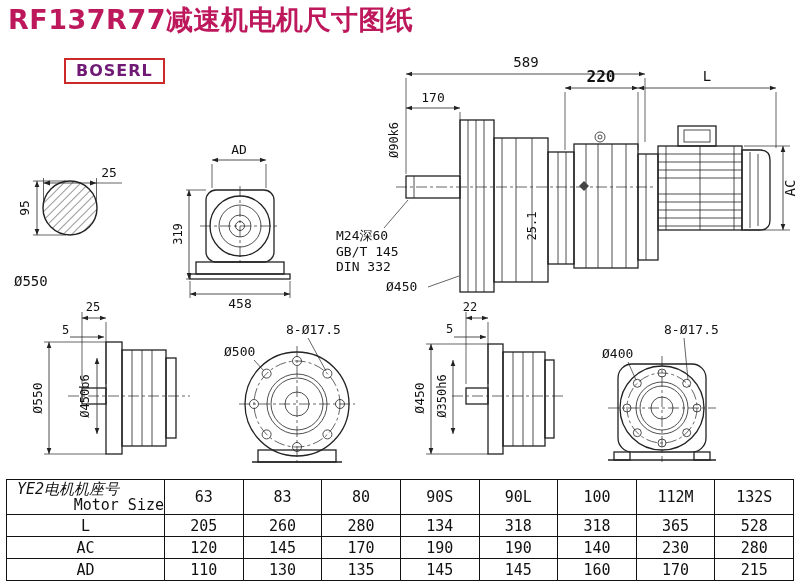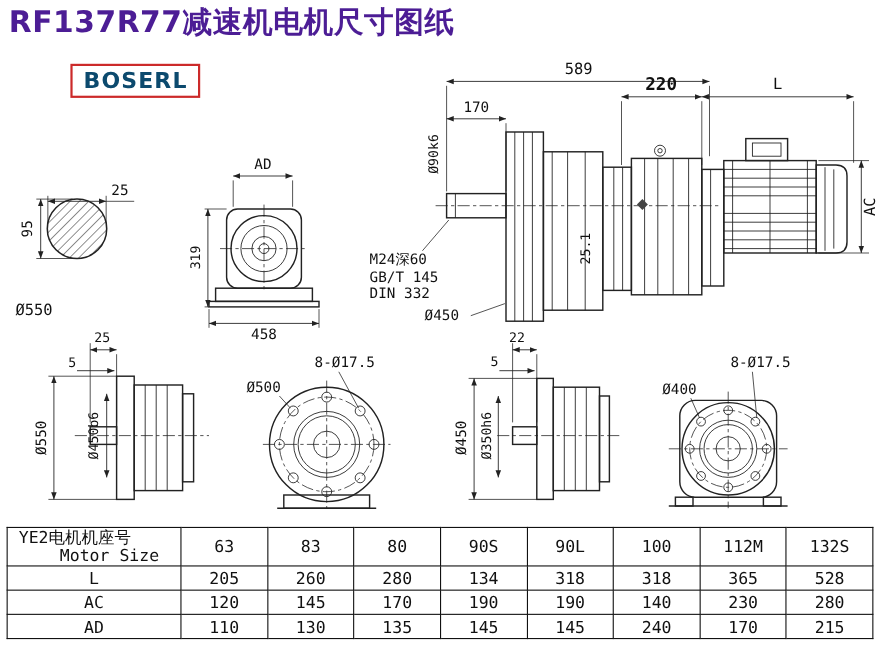--- a/index.html
+++ b/index.html
@@ -3,27 +3,27 @@
 <meta charset="utf-8">
 <style>
   * { box-sizing: border-box; }
   html,body { margin:0; padding:0; }
   body {
     width:800px; height:586px; position:relative; background:#ffffff;
     font-family:"DejaVu Sans Mono", monospace; overflow:hidden;
   }
   .title {
     position:absolute; left:8px; top:2px; margin:0;
-    font-size:27px; font-weight:bold; color:#4c1d95; letter-spacing:0.5px;
+    font-size:27px; font-weight:bold; color:#be185d; letter-spacing:0.5px;
     font-family:"DejaVu Sans","Liberation Sans",sans-serif;
   }
   .logo {
     position:absolute; left:64px; top:58px;
-    border:2px solid #cc2a2a; color:#0c4a6e; font-weight:bold;
-    font-size:20px; padding:1px 10px 2px; letter-spacing:1px;
+    border:2px solid #cc2a2a; color:#701a75; font-weight:bold;
+    font-size:16px; padding:1px 10px 2px; letter-spacing:1px;
     font-family:"DejaVu Sans","Liberation Sans",sans-serif;
     text-align:right;
   }
   svg.drawing { position:absolute; left:0; top:0; }
   svg text { font-family:"DejaVu Sans Mono", monospace; fill:#111; }
   .o  { fill:none; stroke:#222; stroke-width:1.3; }
   .i  { fill:none; stroke:#222; stroke-width:0.8; }
   .e  { fill:none; stroke:#222; stroke-width:0.7; }
   .d  { fill:none; stroke:#222; stroke-width:0.8; }
   .cl { fill:none; stroke:#222; stroke-width:0.7; stroke-dasharray:11 3 3 3; }
@@ -33,22 +33,22 @@
   .tb { font-size:16px; font-weight:bold; }
   .dim-table {
     position:absolute; left:6px; top:479px; width:788px;
     border-collapse:collapse; table-layout:fixed;
   }
   .dim-table th, .dim-table td {
     border:1px solid #111; text-align:center; font-size:15px;
     font-weight:normal; color:#111; padding:1px 0; height:22px;
   }
   .dim-table .first { width:158px; }
-  .hdr-cn { text-align:left; padding-left:10px; line-height:16px; }
-  .hdr-en { text-align:center; padding-left:28px; line-height:16px; }
+  .hdr-cn { text-align:left; padding-left:10px; line-height:16px;font-style:italic; }
+  .hdr-en { text-align:right; padding-left:28px; line-height:16px; }
 </style>
 </head>
 <body>
 
 <div>
 
   <h1 class="title">RF137R77减速机电机尺寸图纸</h1>
   <div class="logo">BOSERL</div>
 
   <svg class="drawing" width="800" height="478" viewBox="0 0 800 478">
@@ -323,20 +323,20 @@
       <td>230</td>
       <td>280</td>
     </tr>
     <tr>
       <td class="first">AD</td>
       <td>110</td>
       <td>130</td>
       <td>135</td>
       <td>145</td>
       <td>145</td>
-      <td>240</td>
+      <td>160</td>
       <td>170</td>
       <td>215</td>
     </tr>
   </tbody>
     </table>
 
 </div>
 
 </body></html>

